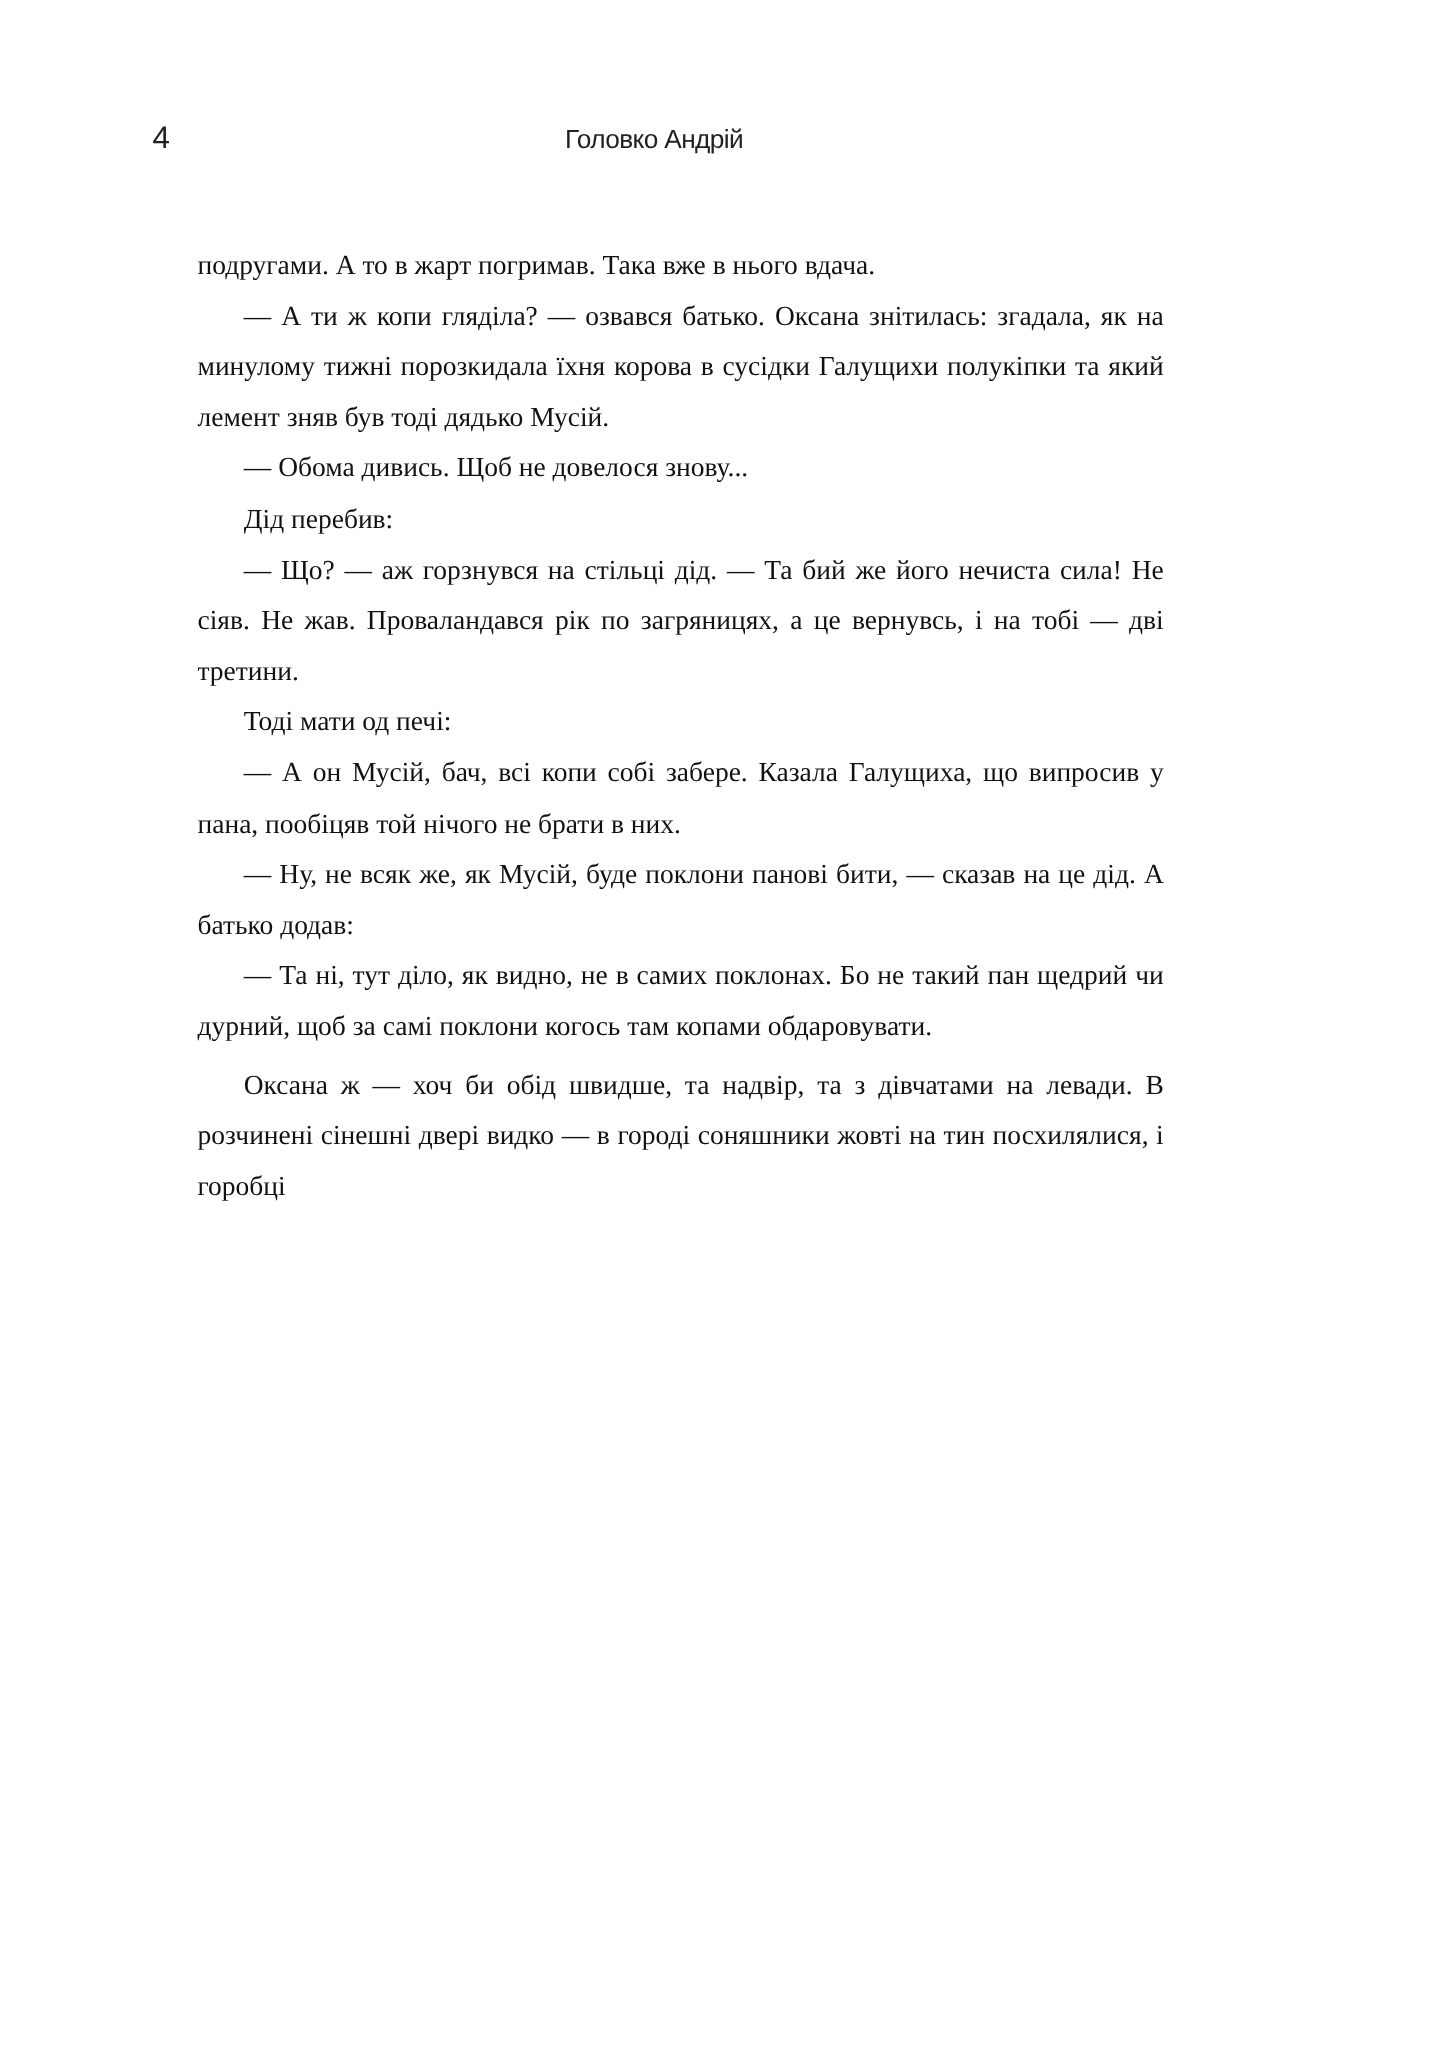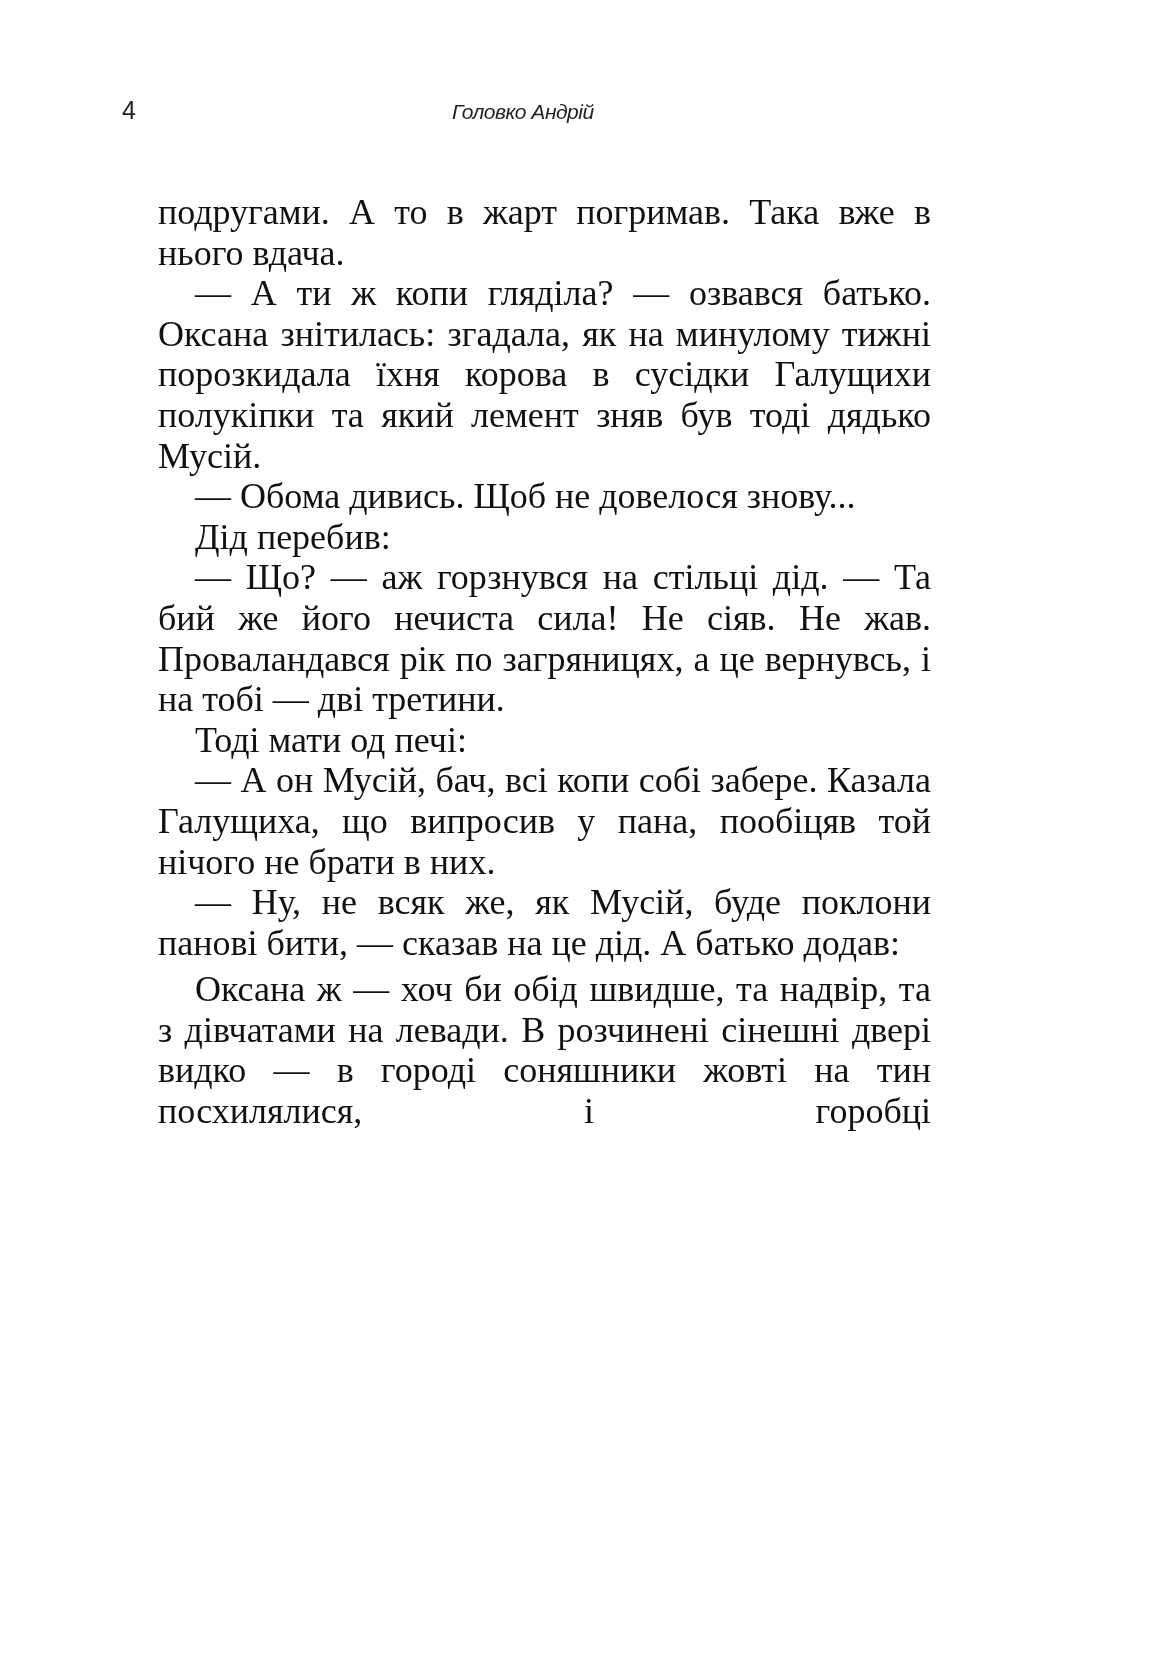--- a/index.html
+++ b/index.html
@@ -28,32 +28,31 @@
       font-family: "Liberation Sans", sans-serif;
       font-size: 25px;
       font-weight: 300;
       color: #222;
     }
     .running-head {
       position: absolute;
       left: 452px;
       top: 4px;
       font-family: "Liberation Sans", sans-serif;
-      font-style: italic;
       font-size: 21px;
       letter-spacing: -0.5px;
       color: #222;
     }
     .body-text {
       position: absolute;
       left: 158px;
       top: 192px;
       width: 773px;
       font-family: "Liberation Serif", serif;
-      font-size: 36px;
+      font-size: 22px;
       line-height: 40.6px;
       color: #111;
     }
     .body-text p {
       margin: 0;
       text-align: justify;
       text-indent: 37px;
       transform-origin: left top;
     }
     .body-text p.no-indent {
@@ -76,14 +75,15 @@
 
 <div class="body-text">
   <p class="no-indent">подругами. А то в жарт погримав. Така вже в нього вдача.</p>
   <p>— А ти ж копи гляділа? — озвався батько. Оксана знітилась: згадала, як на минулому тижні порозкидала їхня корова в сусідки Галущихи полукіпки та який лемент зняв був тоді дядько Мусій.</p>
   <p>— Обома дивись. Щоб не довелося знову...</p>
   <p>Дід перебив:</p>
   <p>— Що? — аж горзнувся на стільці дід. — Та бий же його нечиста сила! Не сіяв. Не жав. Проваландався рік по загряницях, а це вернувсь, і на тобі — дві третини.</p>
   <p>Тоді мати од печі:</p>
   <p>— А он Мусій, бач, всі копи собі забере. Казала Галущиха, що випросив у пана, пообіцяв той нічого не брати в них.</p>
   <p>— Ну, не всяк же, як Мусій, буде поклони панові бити, — сказав на це дід. А батько додав:</p>
+  <p>— Та ні, тут діло, як видно, не в самих поклонах. Бо не такий пан щедрий чи дурний, щоб за самі поклони когось там копами обдаровувати.</p>
   <p class="gap-before last-line-justify">Оксана ж — хоч би обід швидше, та надвір, та з дівчатами на левади. В розчинені сінешні двері видко — в городі соняшники жовті на тин посхилялися, і горобці</p>
 </div>
 
 </body></html>

